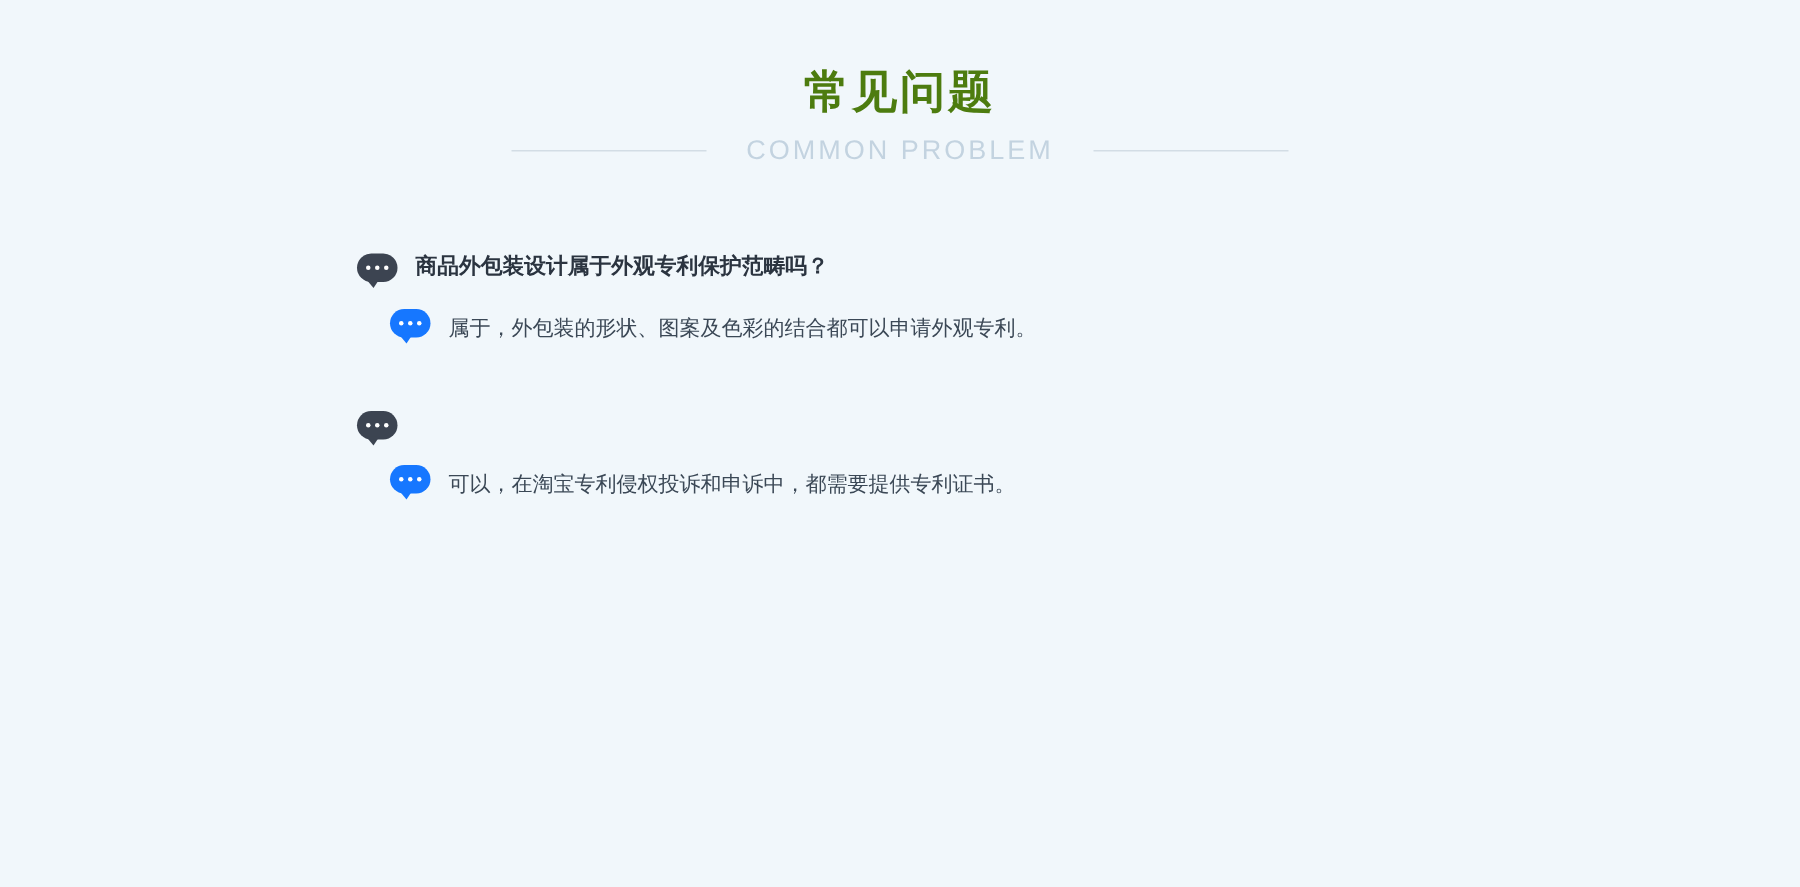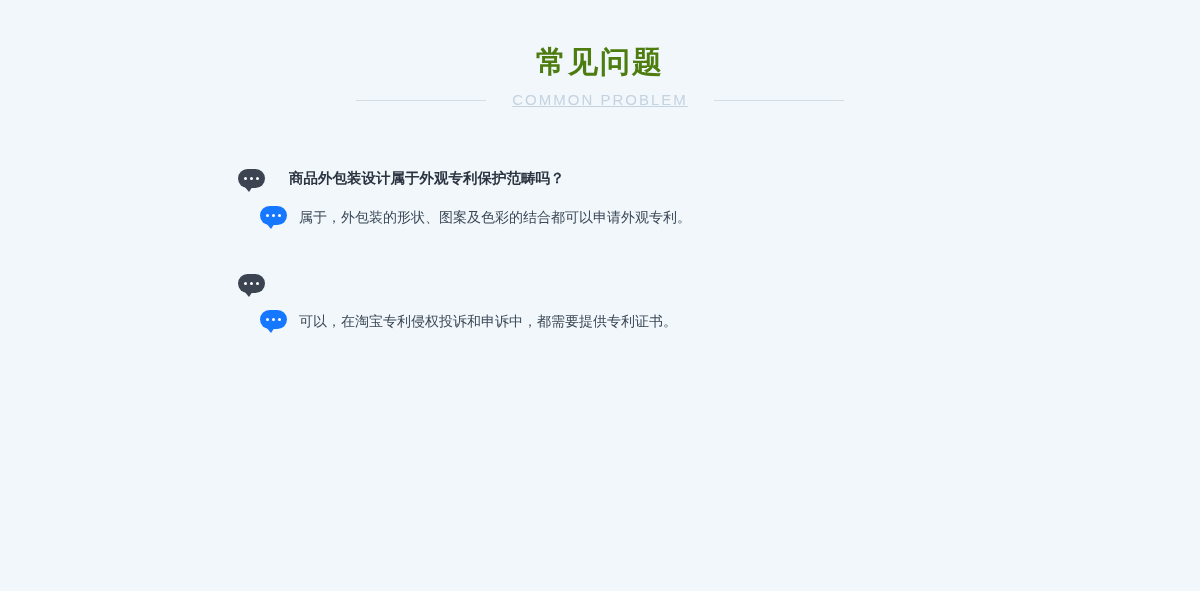--- a/index.html
+++ b/index.html
@@ -38,27 +38,26 @@
     align-items: center;
     justify-content: center;
     margin-top: 8px;
   }
   .subtitle-line {
     width: 130px;
     height: 1px;
     background: #d3dde5;
   }
   .header-subtitle {
-    font-size: 15px;
+    font-size: 18px;
     color: #c3d3e0;
     letter-spacing: 2px;
     padding: 0 26px;
     line-height: 20px;
     white-space: nowrap;
-    text-decoration: underline;
   }
 
   
   .faq-list {
     margin: 58px 0 0 0;
     padding: 0 0 0 238px;
   }
   .faq-item {
     margin-bottom: 42px;
   }
@@ -68,21 +67,20 @@
 
   .q-row {
     display: flex;
     align-items: flex-start;
   }
   .a-row {
     display: flex;
     align-items: flex-start;
     margin-top: 16px;
     padding-left: 22px;
-    font-family: Liberation Serif, serif;
   }
 
   
   .bubble {
     position: relative;
     flex: 0 0 auto;
     width: 27px;
     height: 19px;
     border-radius: 10px;
     display: flex;
@@ -119,21 +117,21 @@
   .bubble-a {
     background: #1677ff;
     color: #1677ff;
   }
 
   .q-text {
     font-size: 14.5px;
     font-weight: bold;
     color: #2b3440;
     line-height: 21px;
-    margin-left: 24px;
+    margin-left: 12px;
     padding-top: 0px;
   }
   .a-text {
     font-size: 14px;
     color: #3b4856;
     line-height: 26px;
     margin-left: 12px;
     max-width: 655px;
   }
 </style>

